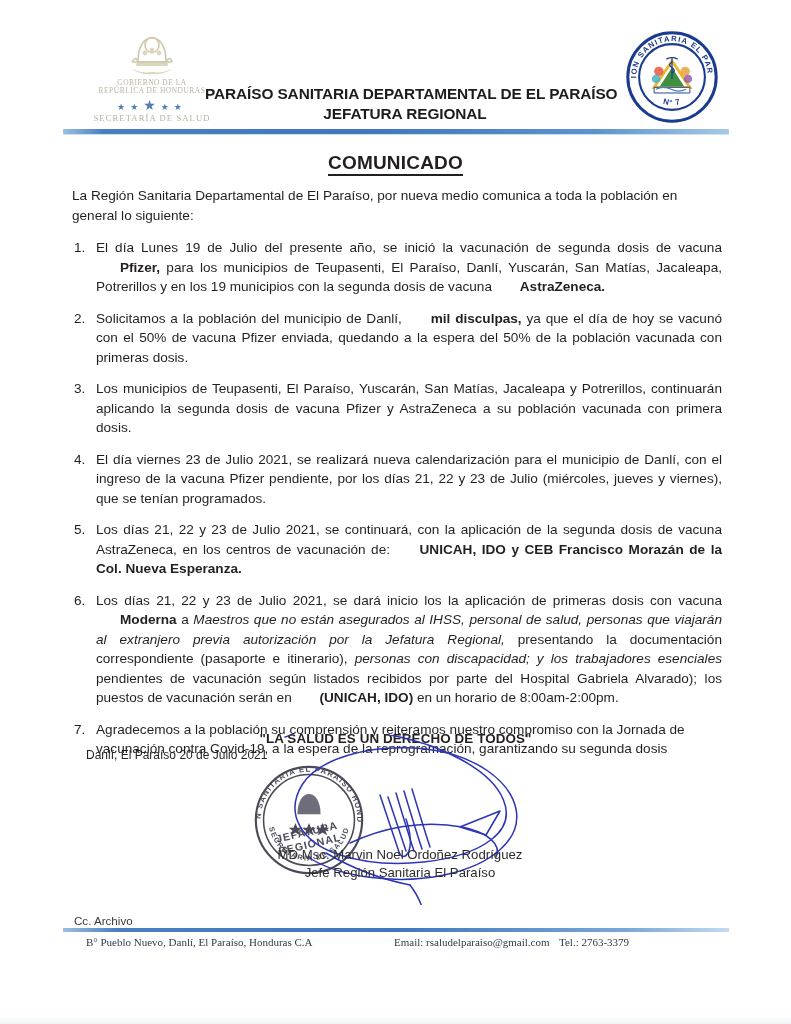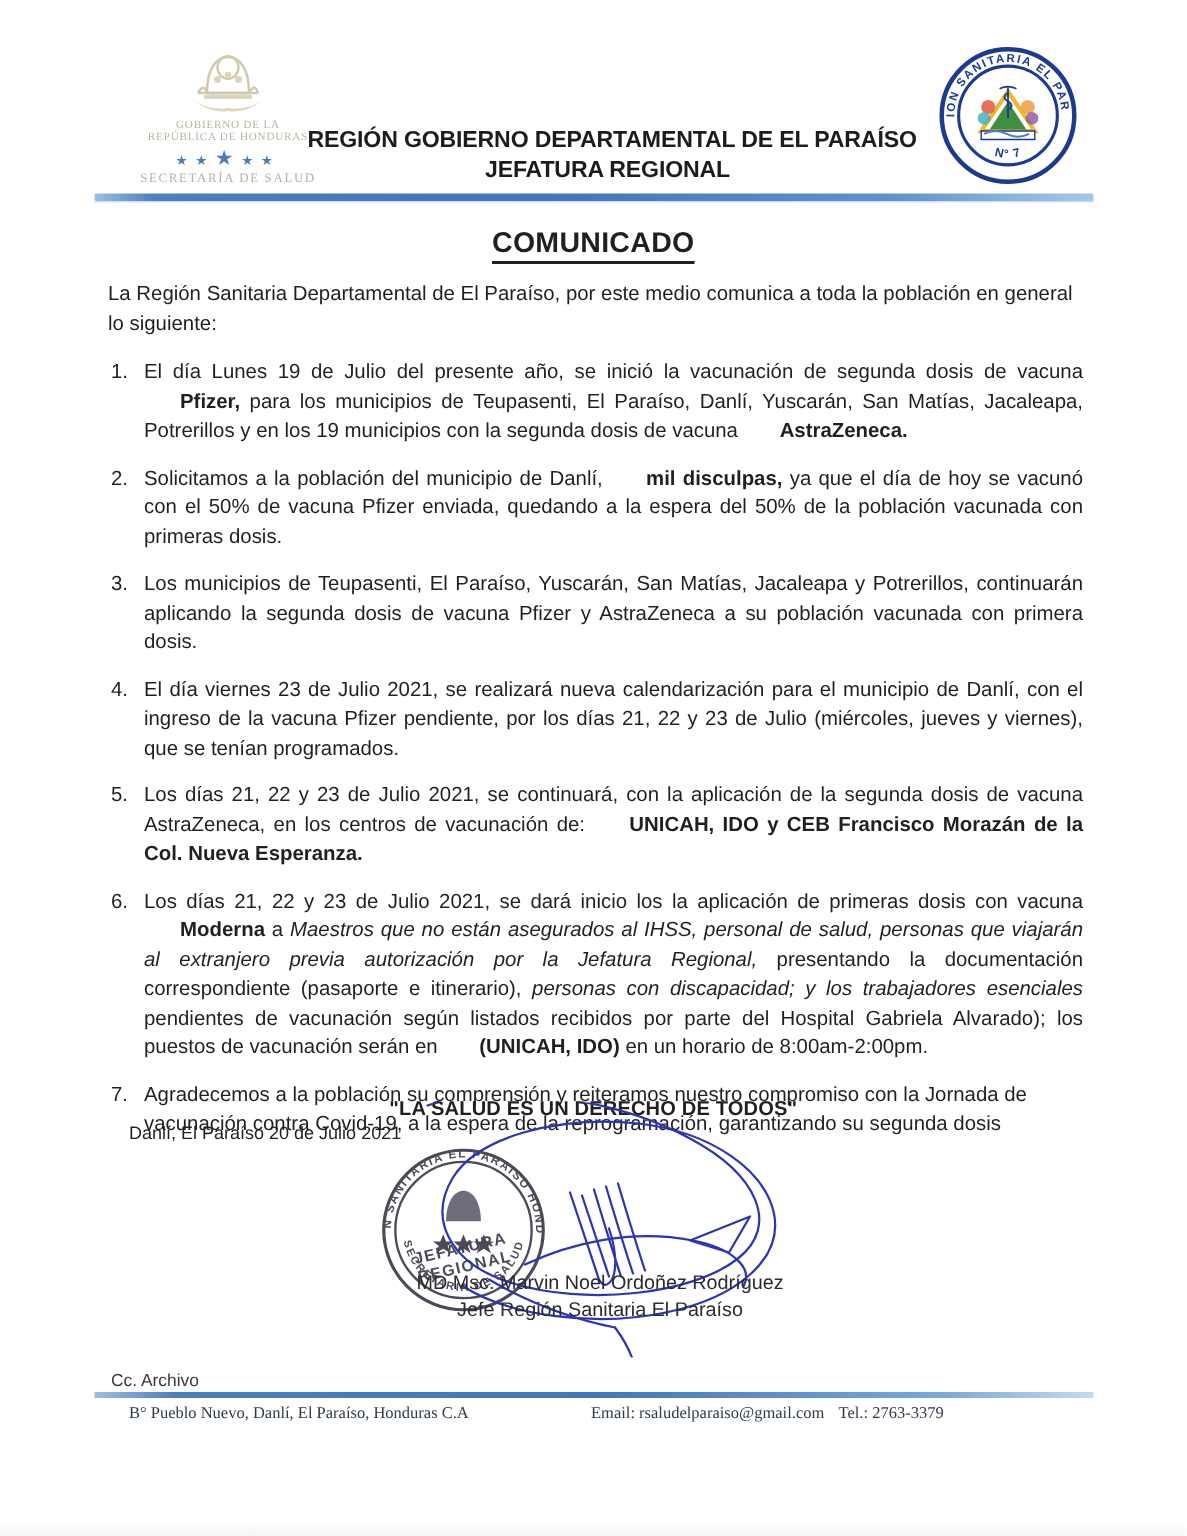--- a/index.html
+++ b/index.html
@@ -283,21 +283,21 @@
       </svg>
       <div class="gov-line1">GOBIERNO DE LA</div>
       <div class="gov-line2">REPÚBLICA DE HONDURAS</div>
       <div class="gov-stars">
         <span>★</span><span>★</span><span class="big">★</span><span>★</span><span>★</span>
       </div>
       <div class="gov-line3">SECRETARÍA DE SALUD</div>
     </div>
 
     <div class="header-titles">
-      <div class="ln">REGIÓN GOBIERNO DEPARTAMENTAL DE EL PARAÍSO</div>
+      <div class="ln">PARAÍSO SANITARIA DEPARTAMENTAL DE EL PARAÍSO</div>
       <div class="ln">JEFATURA REGIONAL</div>
     </div>
 
     <svg class="seal" viewBox="0 0 100 100">
       <defs>
         <path id="ringTop" d="M50,50 m-38,0 a38,38 0 1,1 76,0" fill="none"></path>
         <path id="ringBot" d="M50,50 m-30,0 a30,30 0 1,0 60,0" fill="none"></path>
       </defs>
       <circle cx="50" cy="50" r="47" fill="#ffffff" stroke="#1b3b8f" stroke-width="3.2"></circle>
       <circle cx="50" cy="50" r="35" fill="#ffffff" stroke="#1b3b8f" stroke-width="2.2"></circle>
@@ -327,21 +327,21 @@
 
     <div class="rule-top"></div>
     <div class="rule-top-thin"></div>
   </div>
 
   <div class="doc-title">
     <span>COMUNICADO</span>
   </div>
 
   <div class="content">
-    <p class="lead">La Región Sanitaria Departamental de El Paraíso, por este medio comunica a toda la población en general lo siguiente:</p>
+    <p class="lead">La Región Sanitaria Departamental de El Paraíso, por nueva medio comunica a toda la población en general lo siguiente:</p>
     <ol class="items">
       <li>
         <span class="num">1.</span>
         <span>El día Lunes 19 de Julio del presente año, se inició la vacunación de segunda dosis de vacuna <b>Pfizer,</b> para los municipios de Teupasenti, El Paraíso, Danlí, Yuscarán, San Matías, Jacaleapa, Potrerillos y en los 19 municipios con la segunda dosis de vacuna <b>AstraZeneca.</b></span>
       </li>
       <li>
         <span class="num">2.</span>
         <span>Solicitamos a la población del municipio de Danlí, <b>mil disculpas,</b> ya que el día de hoy se vacunó con el 50% de vacuna Pfizer enviada, quedando a la espera del 50% de la población vacunada con primeras dosis.</span>
       </li>
       <li>

